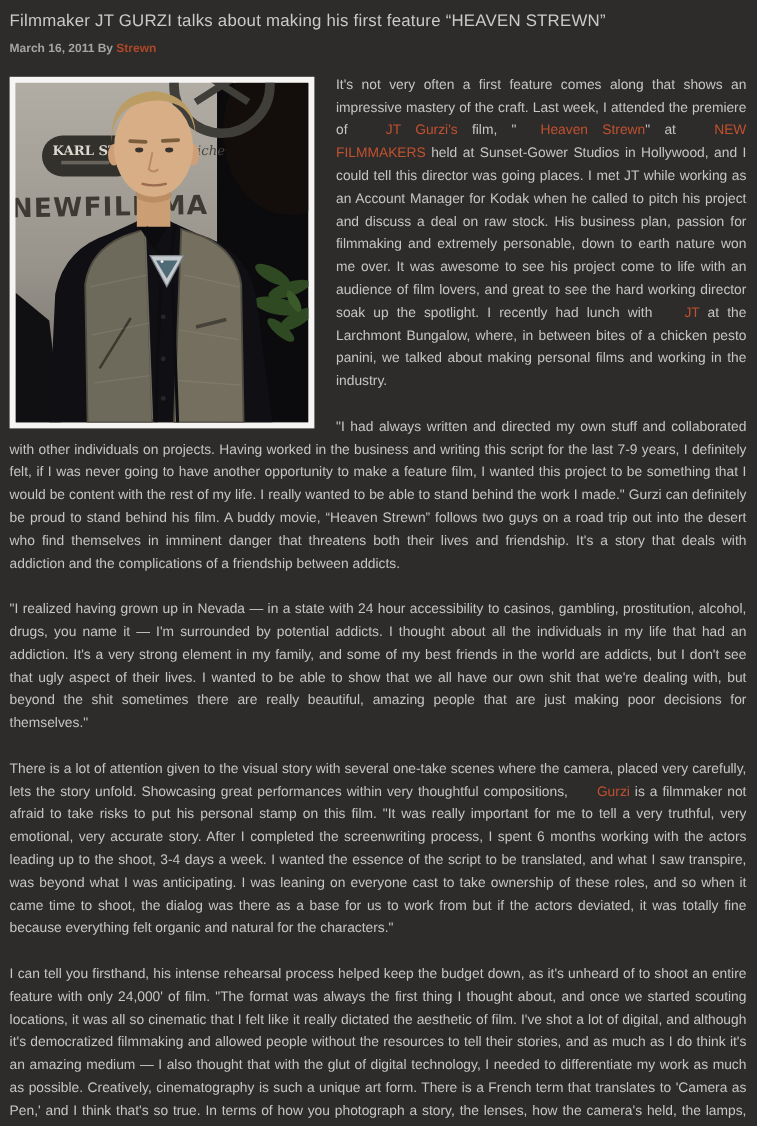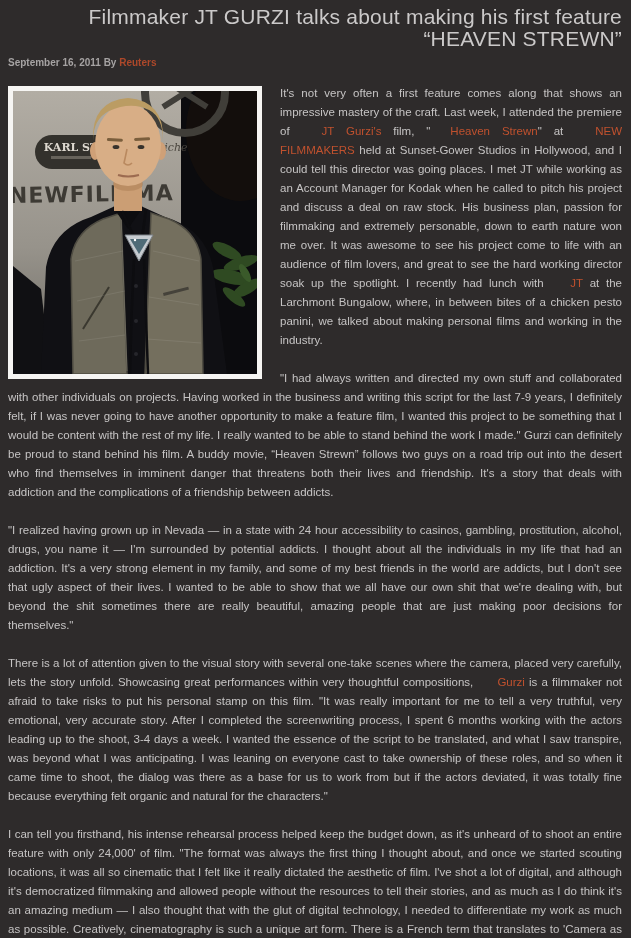--- a/index.html
+++ b/index.html
@@ -4,22 +4,22 @@
 <style>
   html,body{margin:0;padding:0;}
   body{
     width:631px;height:938px;overflow:hidden;
     background:#2e2b2b;
     font-family:"Liberation Sans","DejaVu Sans",sans-serif;
     -webkit-font-smoothing:antialiased;
   }
   .page{padding:6px 9px 0 8px;}
   .title{
-    font-size:21px;font-weight:400;color:#cbc9c9;
-    margin:0 0 7px 0;letter-spacing:.2px;line-height:22px;text-align:right;
+    font-size:14px;font-weight:400;color:#cbc9c9;
+    margin:0 0 7px 0;letter-spacing:.2px;line-height:22px;
   }
   .meta{font-size:10px;font-weight:700;color:#a6a3a3;margin:0 0 16px 0;}
   .meta a{color:#ad482a;text-decoration:none;}
   .article{
     font-size:11.5px;line-height:19px;color:#c6c4c4;
     text-align:justify;
   }
   .article p{margin:0 0 19px 0;}
   .article a.link{color:#c0512e;text-decoration:none;margin-left:20px;}
   .photo-frame{
@@ -29,23 +29,23 @@
   .photo-frame svg{display:block;}
 </style>
 </head>
 <body>
 
 <div class="page">
 
   <h1 class="title">Filmmaker JT GURZI talks about making his first feature “HEAVEN STREWN”</h1>
 
   <div class="meta">
-    <span>September 16, 2011</span>
+    <span>March 16, 2011</span>
     <span>By</span>
-    <a href="#">Reuters</a>
+    <a href="#">Strewn</a>
   </div>
 
   <div class="article">
 
     <figure class="photo-frame" style="margin-left:0;margin-top:2px;">
       <svg viewBox="0 0 244 283" width="244" height="283">
         <defs>
           <linearGradient id="bannerGrad" x1="0" y1="0" x2="0" y2="1">
             <stop offset="0" stop-color="#b2ada4"></stop>
             <stop offset="0.55" stop-color="#97938b"></stop>

